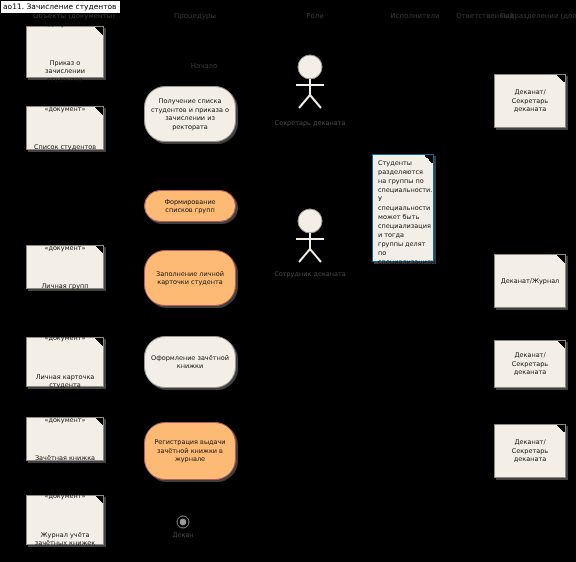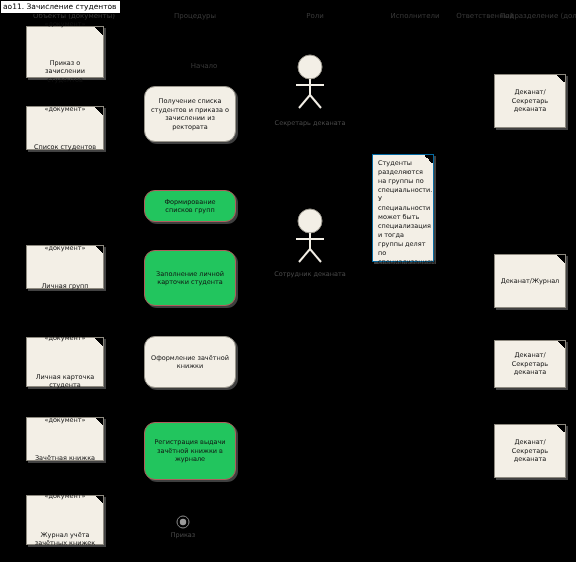--- a/index.html
+++ b/index.html
@@ -17,26 +17,26 @@
   
   .doc{position:absolute;box-sizing:border-box;background:#f3efe6;
     border:1px solid #8e8a80;color:#111;font-size:6.5px;line-height:8.5px;
     text-align:center;display:flex;flex-direction:column;align-items:center;
     justify-content:center;padding:3px 4px;z-index:10;
     box-shadow:2px 2px 0 rgba(120,120,120,.55);gap:30px;}
   .doc .st{display:block;}
   .doc .nm{display:block;}
 
   
-  .act{position:absolute;box-sizing:border-box;border-radius:11px;
+  .act{position:absolute;box-sizing:border-box;border-radius:21px;
     border:1px solid #9a968c;background:#f3efe6;color:#111;
     font-size:6.5px;line-height:8.5px;text-align:center;display:flex;
     align-items:center;justify-content:center;padding:15px 6px;z-index:10;
     box-shadow:2px 2px 0 rgba(125,125,125,.5);}
-  .act.red{background:#22c55e;border-color:#b05c5c;}
+  .act.red{background:#fdba74;border-color:#b05c5c;}
 
   
   .note{position:absolute;box-sizing:border-box;background:#f3efe6;
     border:1px solid #0369a1;color:#111;font-size:6.5px;line-height:9px;
     text-align:left;padding:4px 5px;z-index:10;
     box-shadow:2px 2px 0 rgba(125,125,125,.5);}
   .note:after{content:"";position:absolute;right:0;top:0;width:9px;height:9px;
     background:linear-gradient(225deg,#000 0 50%,transparent 50% 100%);}
   .doc-fold:after{content:"";position:absolute;right:0;top:0;width:8px;height:8px;
     background:linear-gradient(225deg,#000 0 50%,transparent 50% 100%);}
@@ -107,21 +107,21 @@
   <div class="act red" style="left:144px;top:422px;width:92px;height:58px;">
     <span>Регистрация выдачи зачётной книжки в журнале</span>
   </div>
 
   <div class="endnode" style="left:176px;top:514px;">
     <svg width="14" height="14" viewBox="0 0 14 14">
       <circle cx="7" cy="7" r="6" fill="none" stroke="#8a8a8a" stroke-width="1"></circle>
       <circle cx="7" cy="7" r="3.2" fill="#9a9a9a"></circle>
     </svg>
   </div>
-  <div class="end-label" style="left:153px;top:531px;width:60px;">Приказ</div>
+  <div class="end-label" style="left:153px;top:531px;width:60px;">Декан</div>
 
   <div class="actor" style="left:288px;top:54px;">
     <svg width="44" height="56" viewBox="0 0 44 56">
       <ellipse cx="22" cy="13" rx="12" ry="12" fill="#f3efe6" stroke="#9a968c" stroke-width="1"></ellipse>
       <line x1="22" y1="25" x2="22" y2="41" stroke="#f3efe6" stroke-width="2"></line>
       <line x1="8" y1="31" x2="36" y2="31" stroke="#f3efe6" stroke-width="2"></line>
       <line x1="22" y1="41" x2="11" y2="54" stroke="#f3efe6" stroke-width="2"></line>
       <line x1="22" y1="41" x2="33" y2="54" stroke="#f3efe6" stroke-width="2"></line>
     </svg>
   </div>

